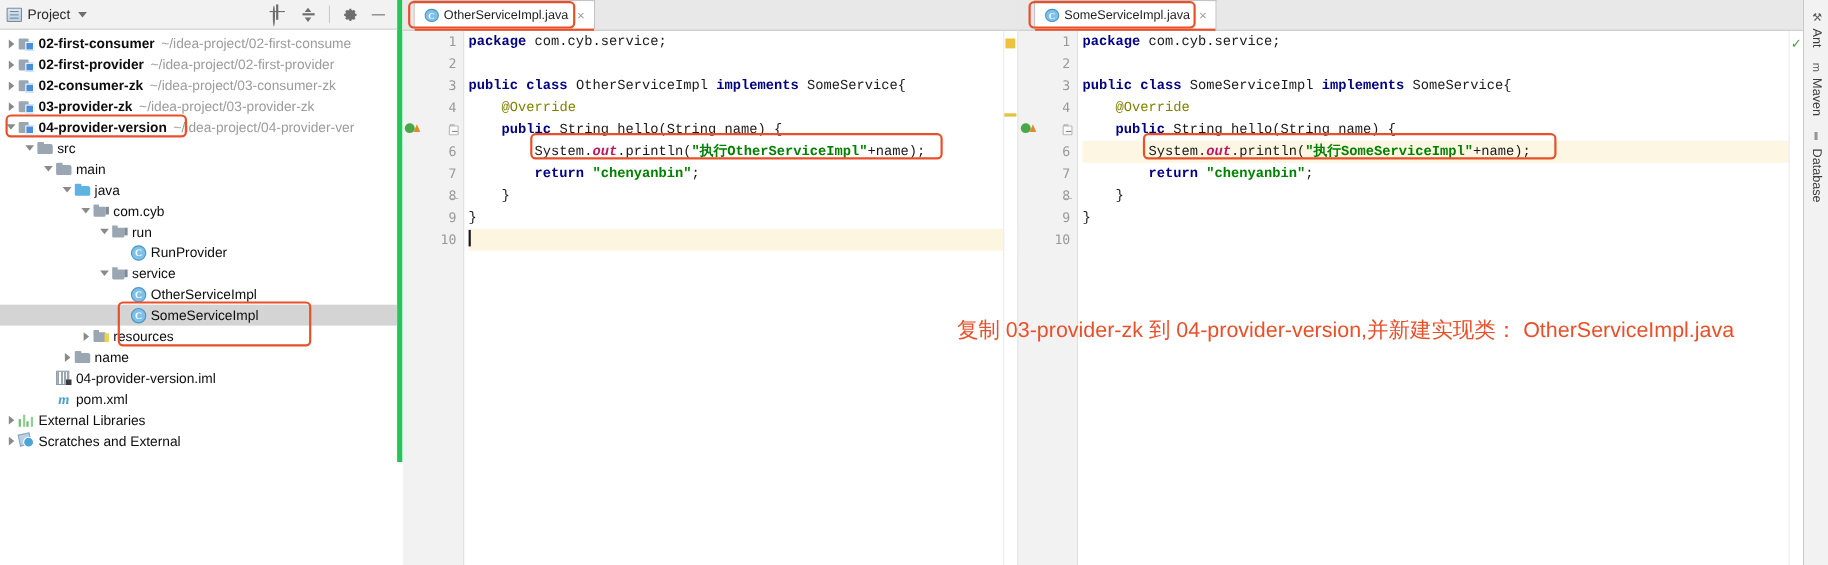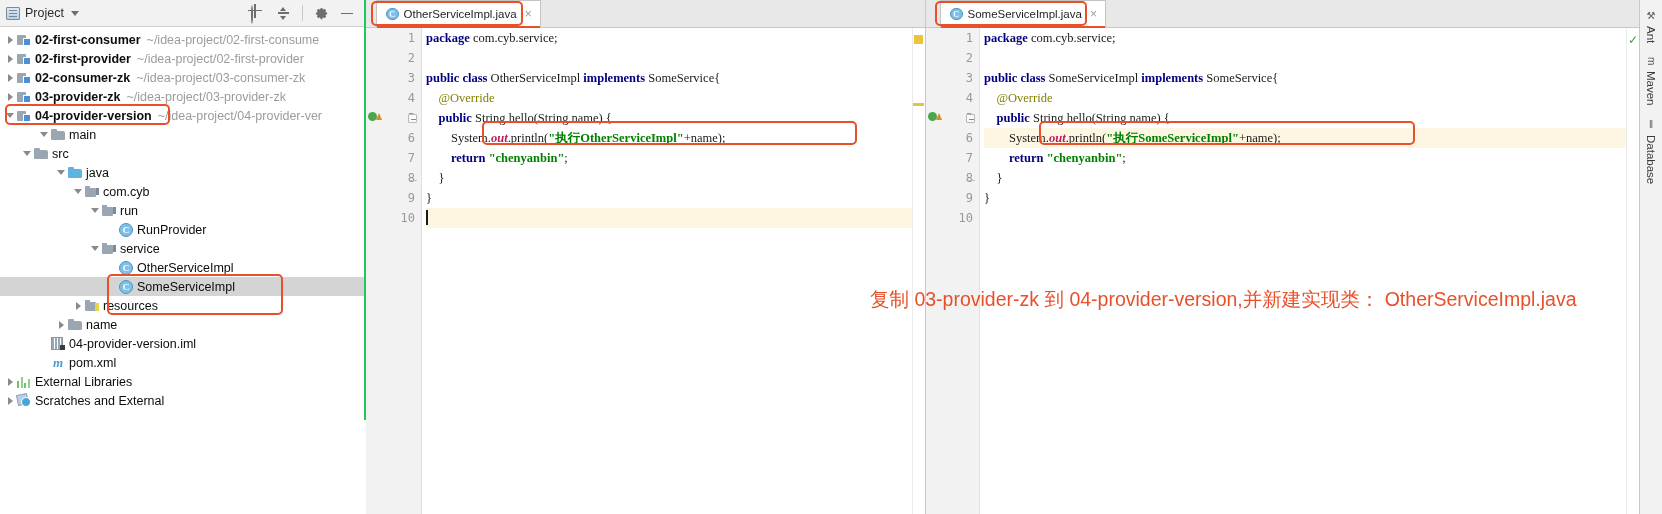--- a/index.html
+++ b/index.html
@@ -8,21 +8,21 @@
     background: #ffffff;
     font-family: "Liberation Sans", sans-serif;
     overflow: hidden;
   }
   .app { position: relative; width: 1662px; height: 514px; display: flex; }
 
   
   .project-panel {
     width: 366px; height: 420px;
     background: #ffffff;
-    border-right: 2px solid #22c55e;
+    border-right: 5px solid #22c55e;
     position: relative;
     flex: 0 0 366px;
   }
   .panel-header {
     height: 27px;
     background: #f2f2f2;
     border-bottom: 1px solid #cfcfcf;
     display: flex; align-items: center;
     padding: 0 6px;
   }
@@ -232,21 +232,21 @@
   }
   .foldmark::after {
     content:""; position:absolute; left:1.5px; top:3.5px; width:5px; height:1px; background:#8a8a8a;
   }
   .foldmark.plain { border-left: none; border-top: none; border-right: none;
       background: transparent; width: 7px; height: 7px;
       border-bottom: 1px solid #b8b8b8; }
   .foldmark.plain::after { display: none; }
 
   .code {
-    flex: 1; position: relative; font-family: Liberation Serif, serif;
+    flex: 1; position: relative; font-family: Liberation Mono, monospace;
     font-size: 12.5px; line-height: 20px; color: #1a1a1a;
     padding-left: 4px; white-space: pre; overflow: hidden;
   }
   .cline { height: 20px; position: relative; white-space: pre; }
   .cline.hl { background: #fdf6e3; }
   .pane-left .cline.hl { background: #fcf6e0; }
 
   .kw { color: #000080; font-weight: bold; }
   .cls { color: #1a1a1a; }
   .str { color: #008000; font-weight: bold; }
@@ -373,44 +373,44 @@
           <span class="arrow open">
             <i></i>
           </span>
           <span class="ticon">
             <span class="ico-module"></span>
           </span>
           <span class="tlabel">04-provider-version</span>
           <span class="tpath">~/idea-project/04-provider-ver</span>
         </div>
         <div class="trow">
-          <span style="width:38px;flex:0 0 38px"></span>
+          <span style="width:21px;flex:0 0 21px"></span>
           <span class="arrow open">
             <i></i>
           </span>
           <span class="ticon">
             <span class="ico-folder">
               <span class="ft"></span>
               <span class="fb"></span>
             </span>
           </span>
-          <span class="tlabel plain">main</span>
-        </div>
-        <div class="trow">
-          <span style="width:21px;flex:0 0 21px"></span>
+          <span class="tlabel plain">src</span>
+        </div>
+        <div class="trow">
+          <span style="width:38px;flex:0 0 38px"></span>
           <span class="arrow open">
             <i></i>
           </span>
           <span class="ticon">
             <span class="ico-folder">
               <span class="ft"></span>
               <span class="fb"></span>
             </span>
           </span>
-          <span class="tlabel plain">src</span>
+          <span class="tlabel plain">main</span>
         </div>
         <div class="trow">
           <span style="width:55px;flex:0 0 55px"></span>
           <span class="arrow open">
             <i></i>
           </span>
           <span class="ticon">
             <span class="ico-folder src">
               <span class="ft"></span>
               <span class="fb"></span>

